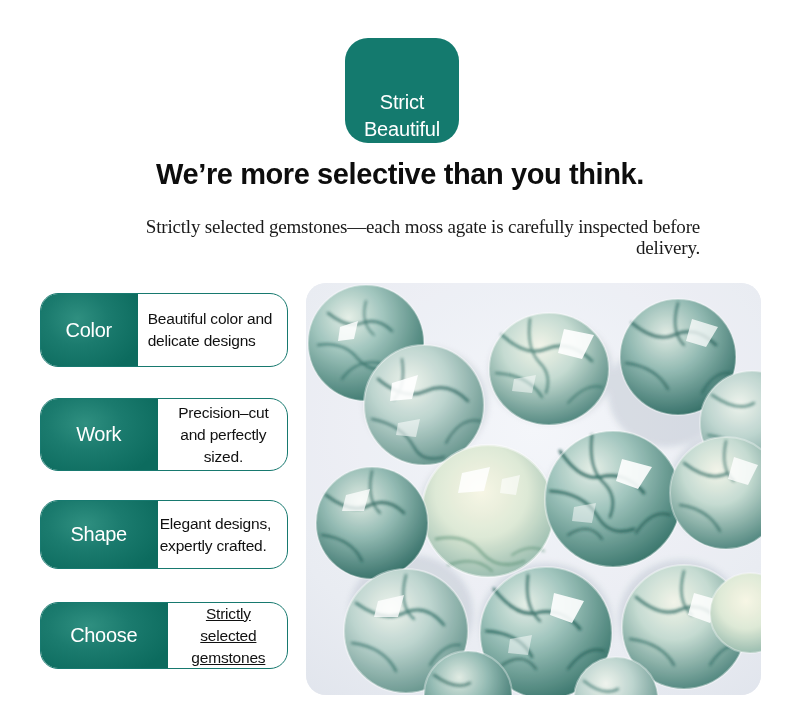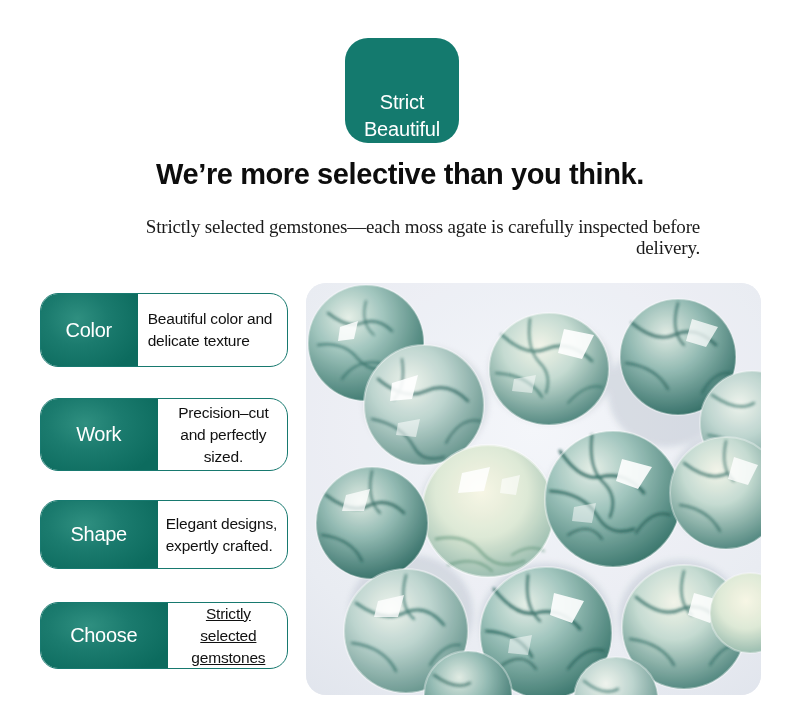--- a/index.html
+++ b/index.html
@@ -118,21 +118,21 @@
   #card-0 { top: 0px;   height: 74px; }
   #card-0 .card-label { width: 98px; }
   #card-0 .card-desc  { text-align: left; }
 
   #card-1 { top: 105px; height: 73px; }
   #card-1 .card-label { width: 118px; }
   #card-1 .card-desc  { text-align: center; }
 
   #card-2 { top: 207px; height: 69px; }
   #card-2 .card-label { width: 118px; }
-  #card-2 .card-desc  { text-align: left; padding-left: 8px; }
+  #card-2 .card-desc  { text-align: left; padding-left: 2px; }
 
   #card-3 { top: 309px; height: 67px; }
   #card-3 .card-label { width: 128px; }
   #card-3 .card-desc  { text-align: center; text-decoration: underline; }
 
   
   .photo {
     position: absolute;
     left: 306px;
     top: 283px;
@@ -155,21 +155,21 @@
   </div>
 
   <div class="headline">We’re more selective than you think.</div>
 
   <div class="subtitle">Strictly selected gemstones—each moss agate is carefully inspected before delivery.</div>
 
   <div class="cards">
 
     <div class="card" id="card-0">
       <div class="card-label">Color</div>
-      <div class="card-desc">Beautiful color and delicate texture</div>
+      <div class="card-desc">Beautiful color and delicate designs</div>
     </div>
 
     <div class="card" id="card-1">
       <div class="card-label">Work</div>
       <div class="card-desc">Precision–cut and perfectly sized.</div>
     </div>
 
     <div class="card" id="card-2">
       <div class="card-label">Shape</div>
       <div class="card-desc">Elegant designs, expertly crafted.</div>

